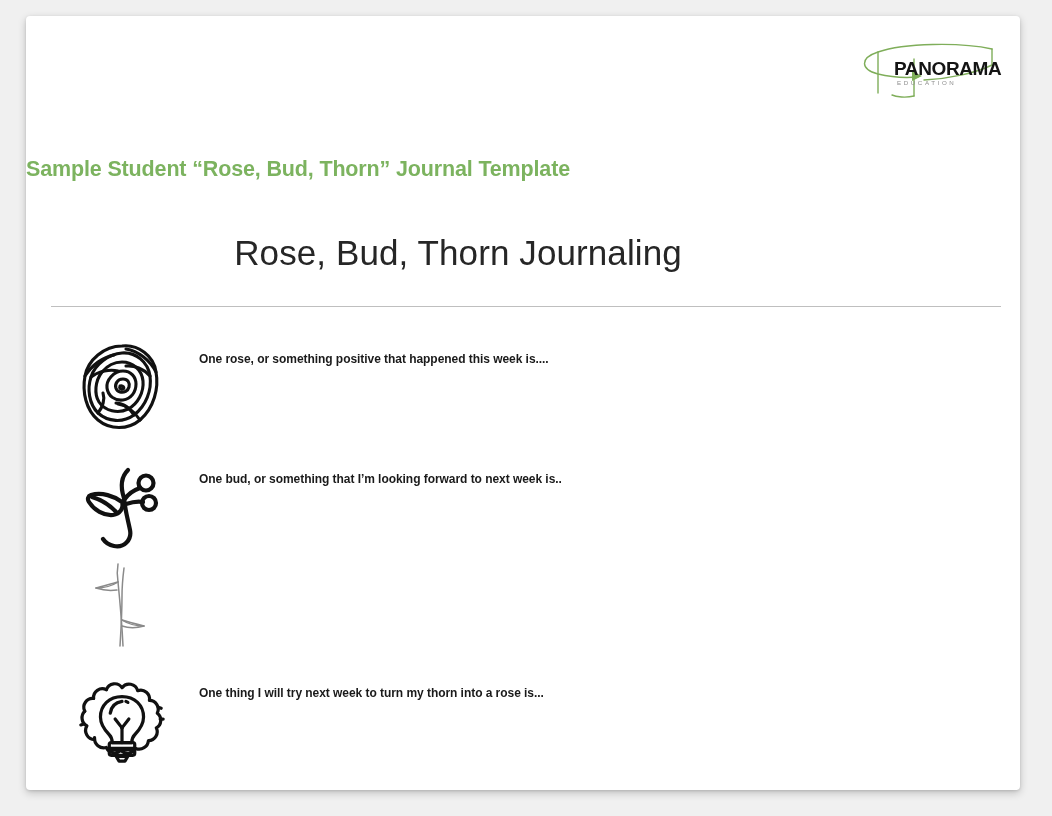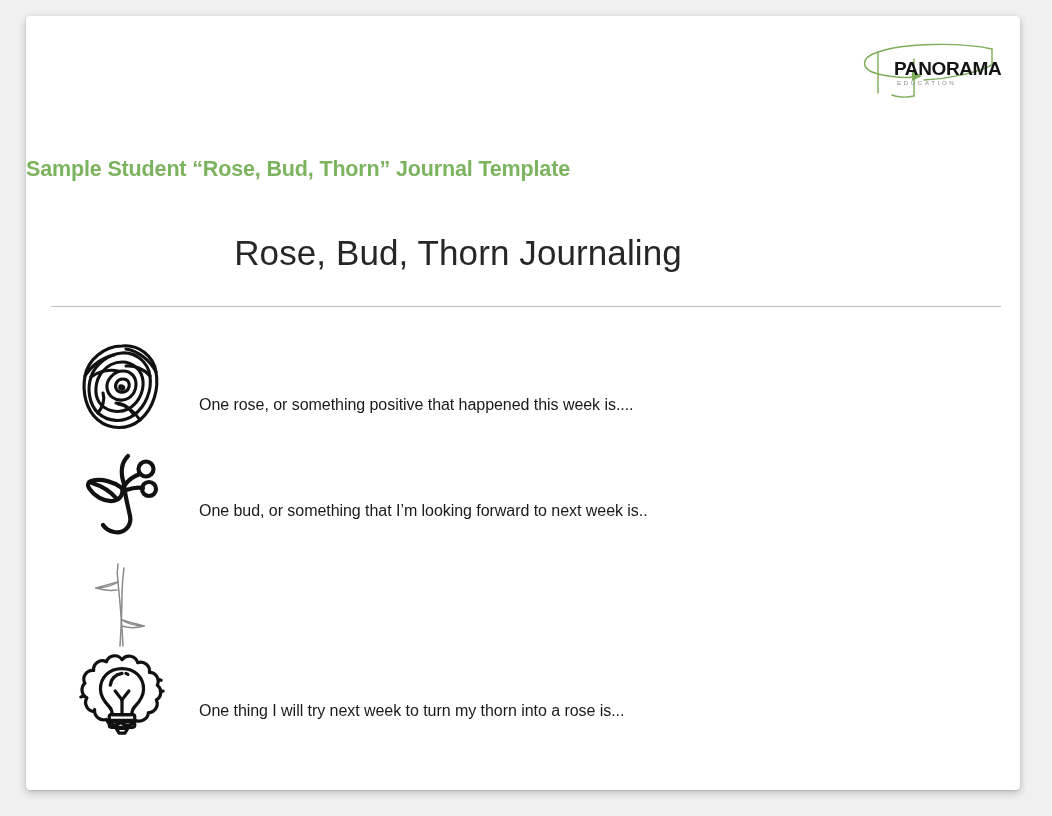--- a/index.html
+++ b/index.html
@@ -114,32 +114,31 @@
     display: flex;
     align-items: flex-start;
     justify-content: center;
   }
   .prompt-icon svg { display: block; }
   .prompt-text {
     position: absolute;
     left: 173px;
     top: 14px;
     font-family: "Liberation Sans", sans-serif;
-    font-weight: normal;
-    font-size: 16px;
+    font-weight: bold;
+    font-size: 12px;
     letter-spacing: -0.05px;
     color: #1a1a1a;
     white-space: nowrap;
-    margin-top: 44px;
   }
 
   #prompt-row-rose  { top: 322px; }
-  #prompt-row-bud   { top: 428px; padding-left: 11px; }
+  #prompt-row-bud   { top: 442px; padding-left: 11px; }
   #prompt-row-thorn { top: 540px; }
-  #prompt-row-idea  { top: 628px; }
+  #prompt-row-idea  { top: 656px; }
 </style>
 </head>
 <body>
 
 <div id="slide-card">
 
   <div id="brand-logo">
     <svg width="148" height="62" viewBox="0 0 148 62">
       <g fill="none" stroke="#7fae5a" stroke-width="1.4" stroke-linecap="round">
         <path d="M140 6 C 108 -1, 52 0, 26 9 C 8 15, 8 26, 26 31 C 38 34, 54 35, 66 34"></path>

